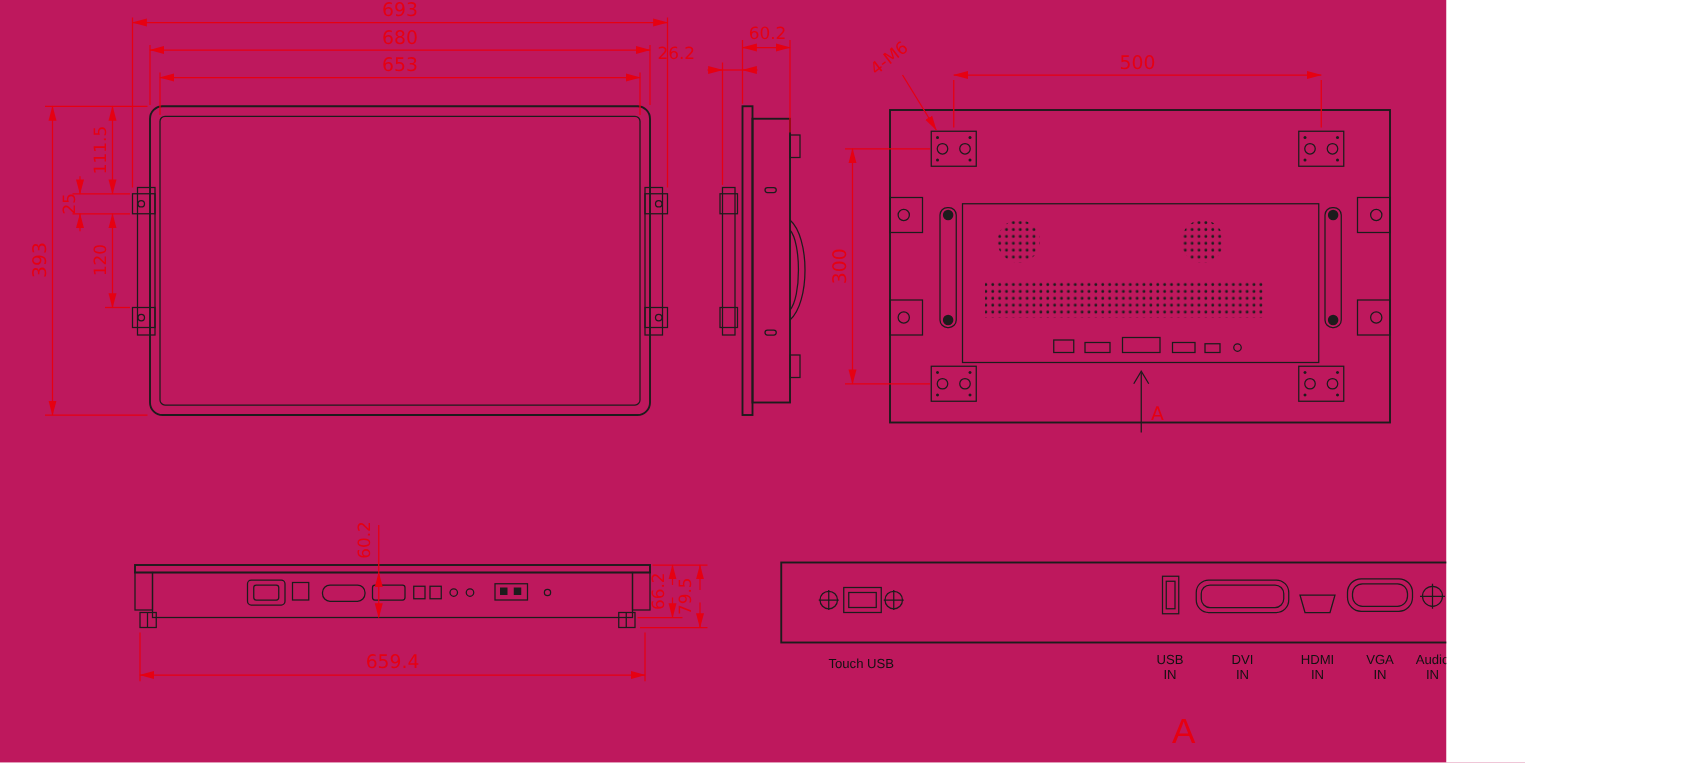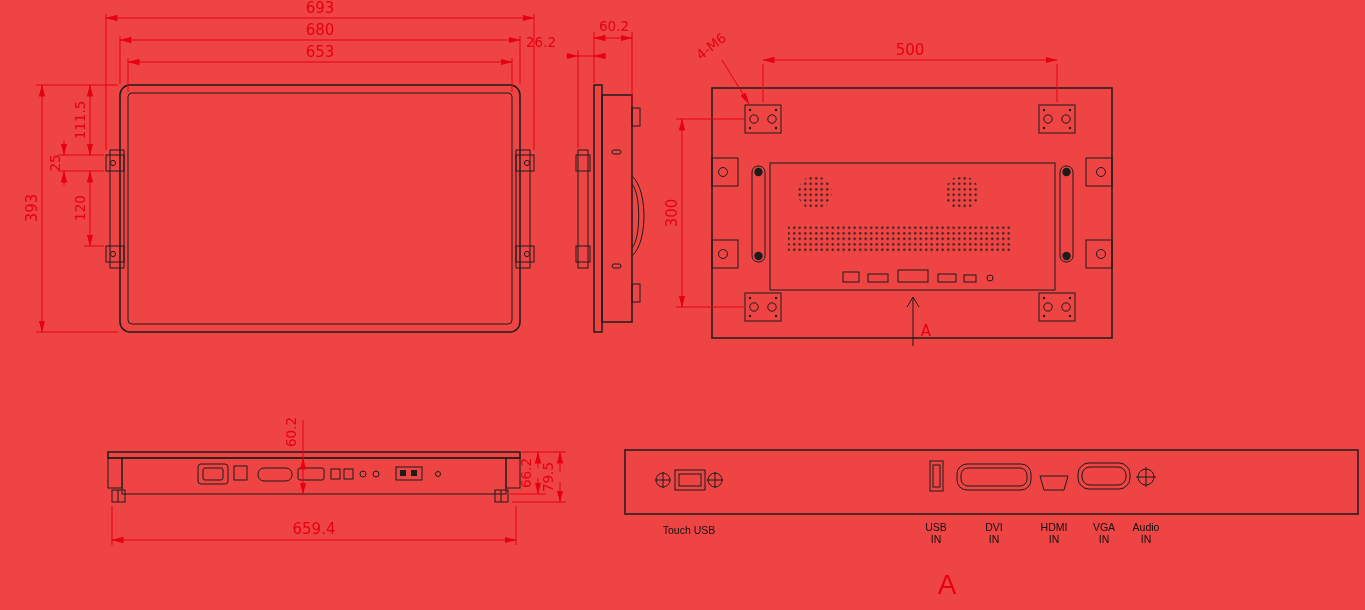--- a/index.html
+++ b/index.html
@@ -1,17 +1,17 @@
 <!DOCTYPE html>
 <html style="--line: #1c1c1c; --dim: #e60012;"><head>
 <meta charset="utf-8">
 <style>
   html,body{margin:0;padding:0;background:#ffffff}
   :root{--line:#1c1c1c;--dim:#e60012}
-  .wrap{width:1365px;height:610px;position:relative;background:#ef4444;overflow:hidden;
+  .wrap{width:1157px;height:610px;position:relative;background:#be185d;overflow:hidden;
         font-family:"Liberation Sans",sans-serif}
   svg{display:block}
   
   .ol{stroke:var(--line);fill:none;stroke-width:1.5;stroke-linejoin:miter}
   .ol1{stroke:var(--line);fill:none;stroke-width:1}
   .fl{fill:var(--line);stroke:none}
   
   .dl{stroke:var(--dim);stroke-width:1;fill:none}
   .dt{fill:var(--dim);font-family:"DejaVu Sans",sans-serif;font-size:15px;text-anchor:middle}
   .dts{font-size:13.5px}

